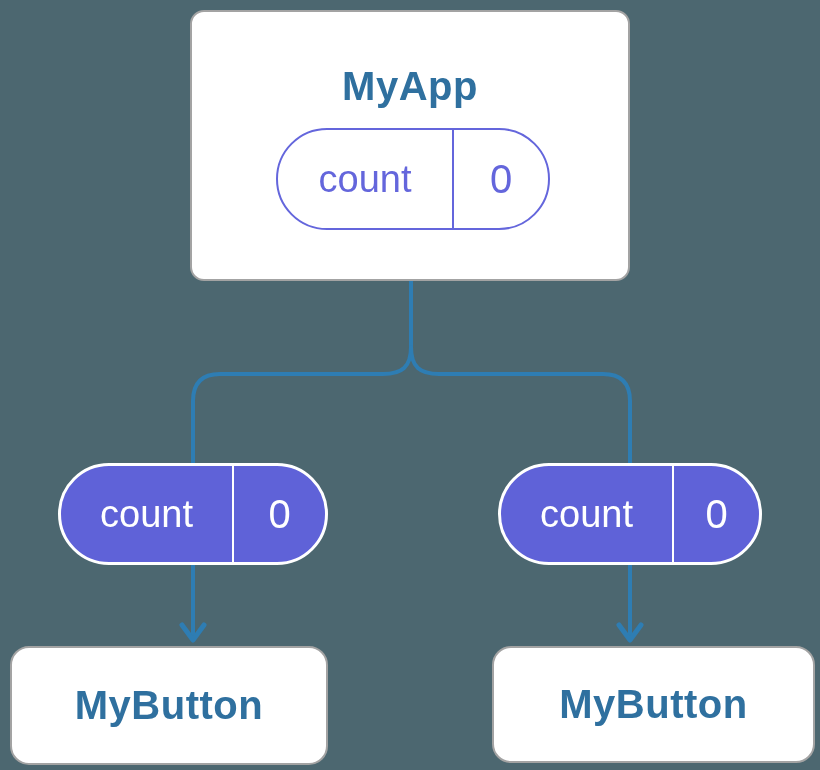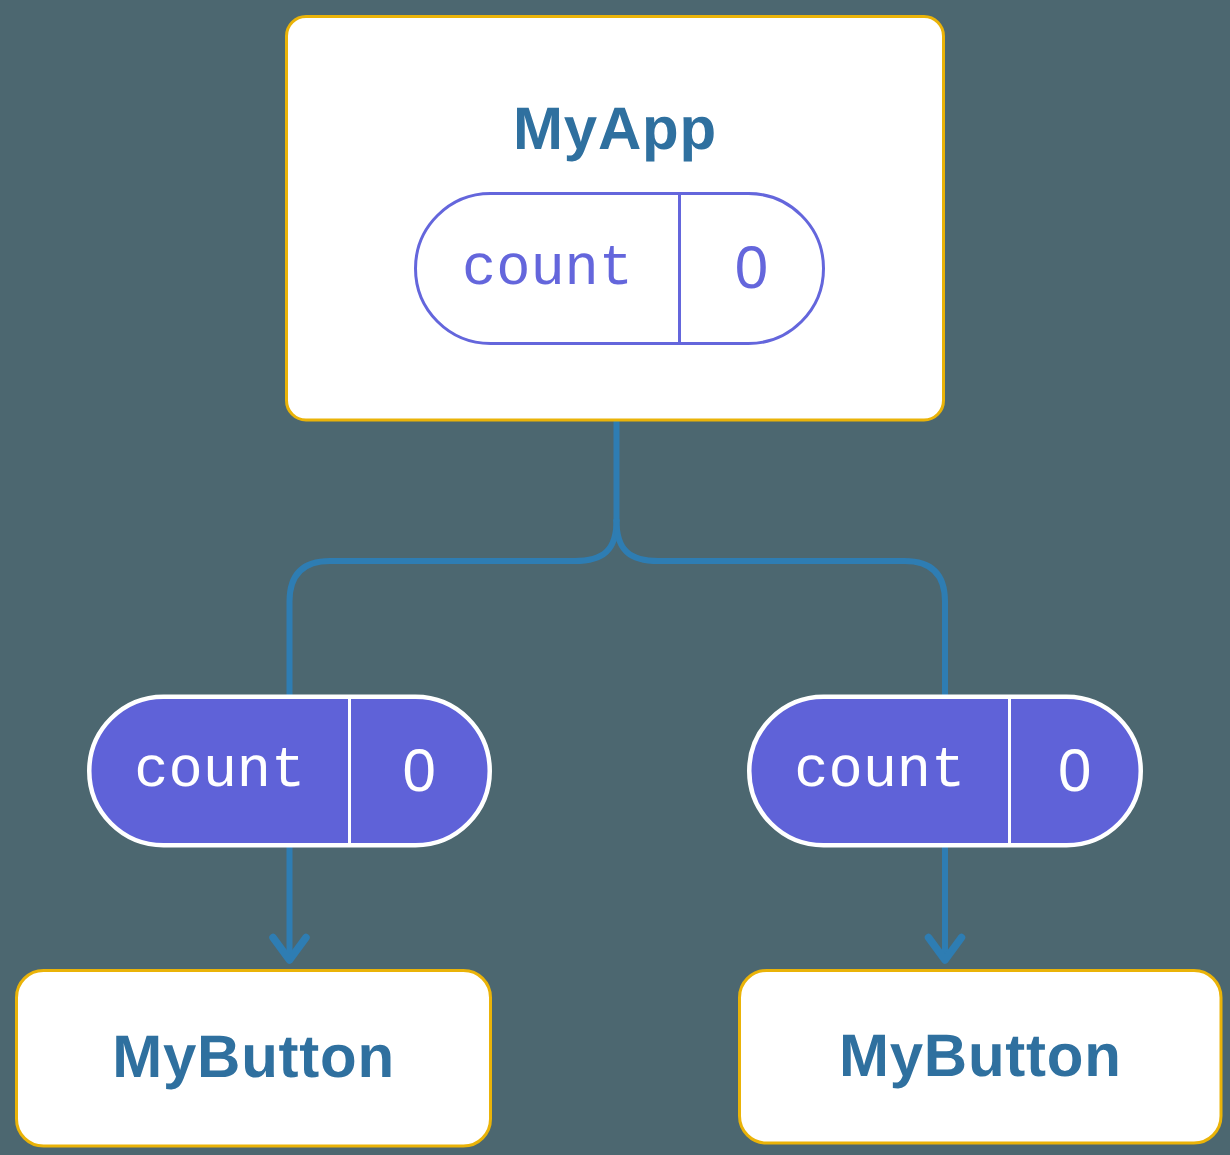--- a/index.html
+++ b/index.html
@@ -12,21 +12,21 @@
     overflow: hidden;
   }
   .connector-layer {
     position: absolute;
     left: 0; top: 0;
     z-index: 0;
   }
   .node-card {
     position: absolute;
     background: #ffffff;
-    border: 2px solid #eab308;
+    border: 2px solid #a3a3a3;
     border-radius: 14px;
     box-sizing: border-box;
     z-index: 1;
   }
   .root-card { left: 190px; top: 10px; width: 440px; height: 271px; }
   .leaf-card {
     display: flex;
     align-items: center;
     justify-content: center;
     border-radius: 19px;
@@ -52,21 +52,20 @@
     box-sizing: border-box;
     z-index: 2;
     font-size: 38px;
     overflow: hidden;
   }
   .pill-name {
     display: flex;
     align-items: center;
     justify-content: center;
     box-sizing: border-box;
-    font-family: Liberation Mono, monospace;
   }
   .pill-value {
     flex: 1;
     display: flex;
     align-items: center;
     justify-content: center;
     font-size: 40px;
   }
   .pill-outline {
     left: 276px; top: 128px;

